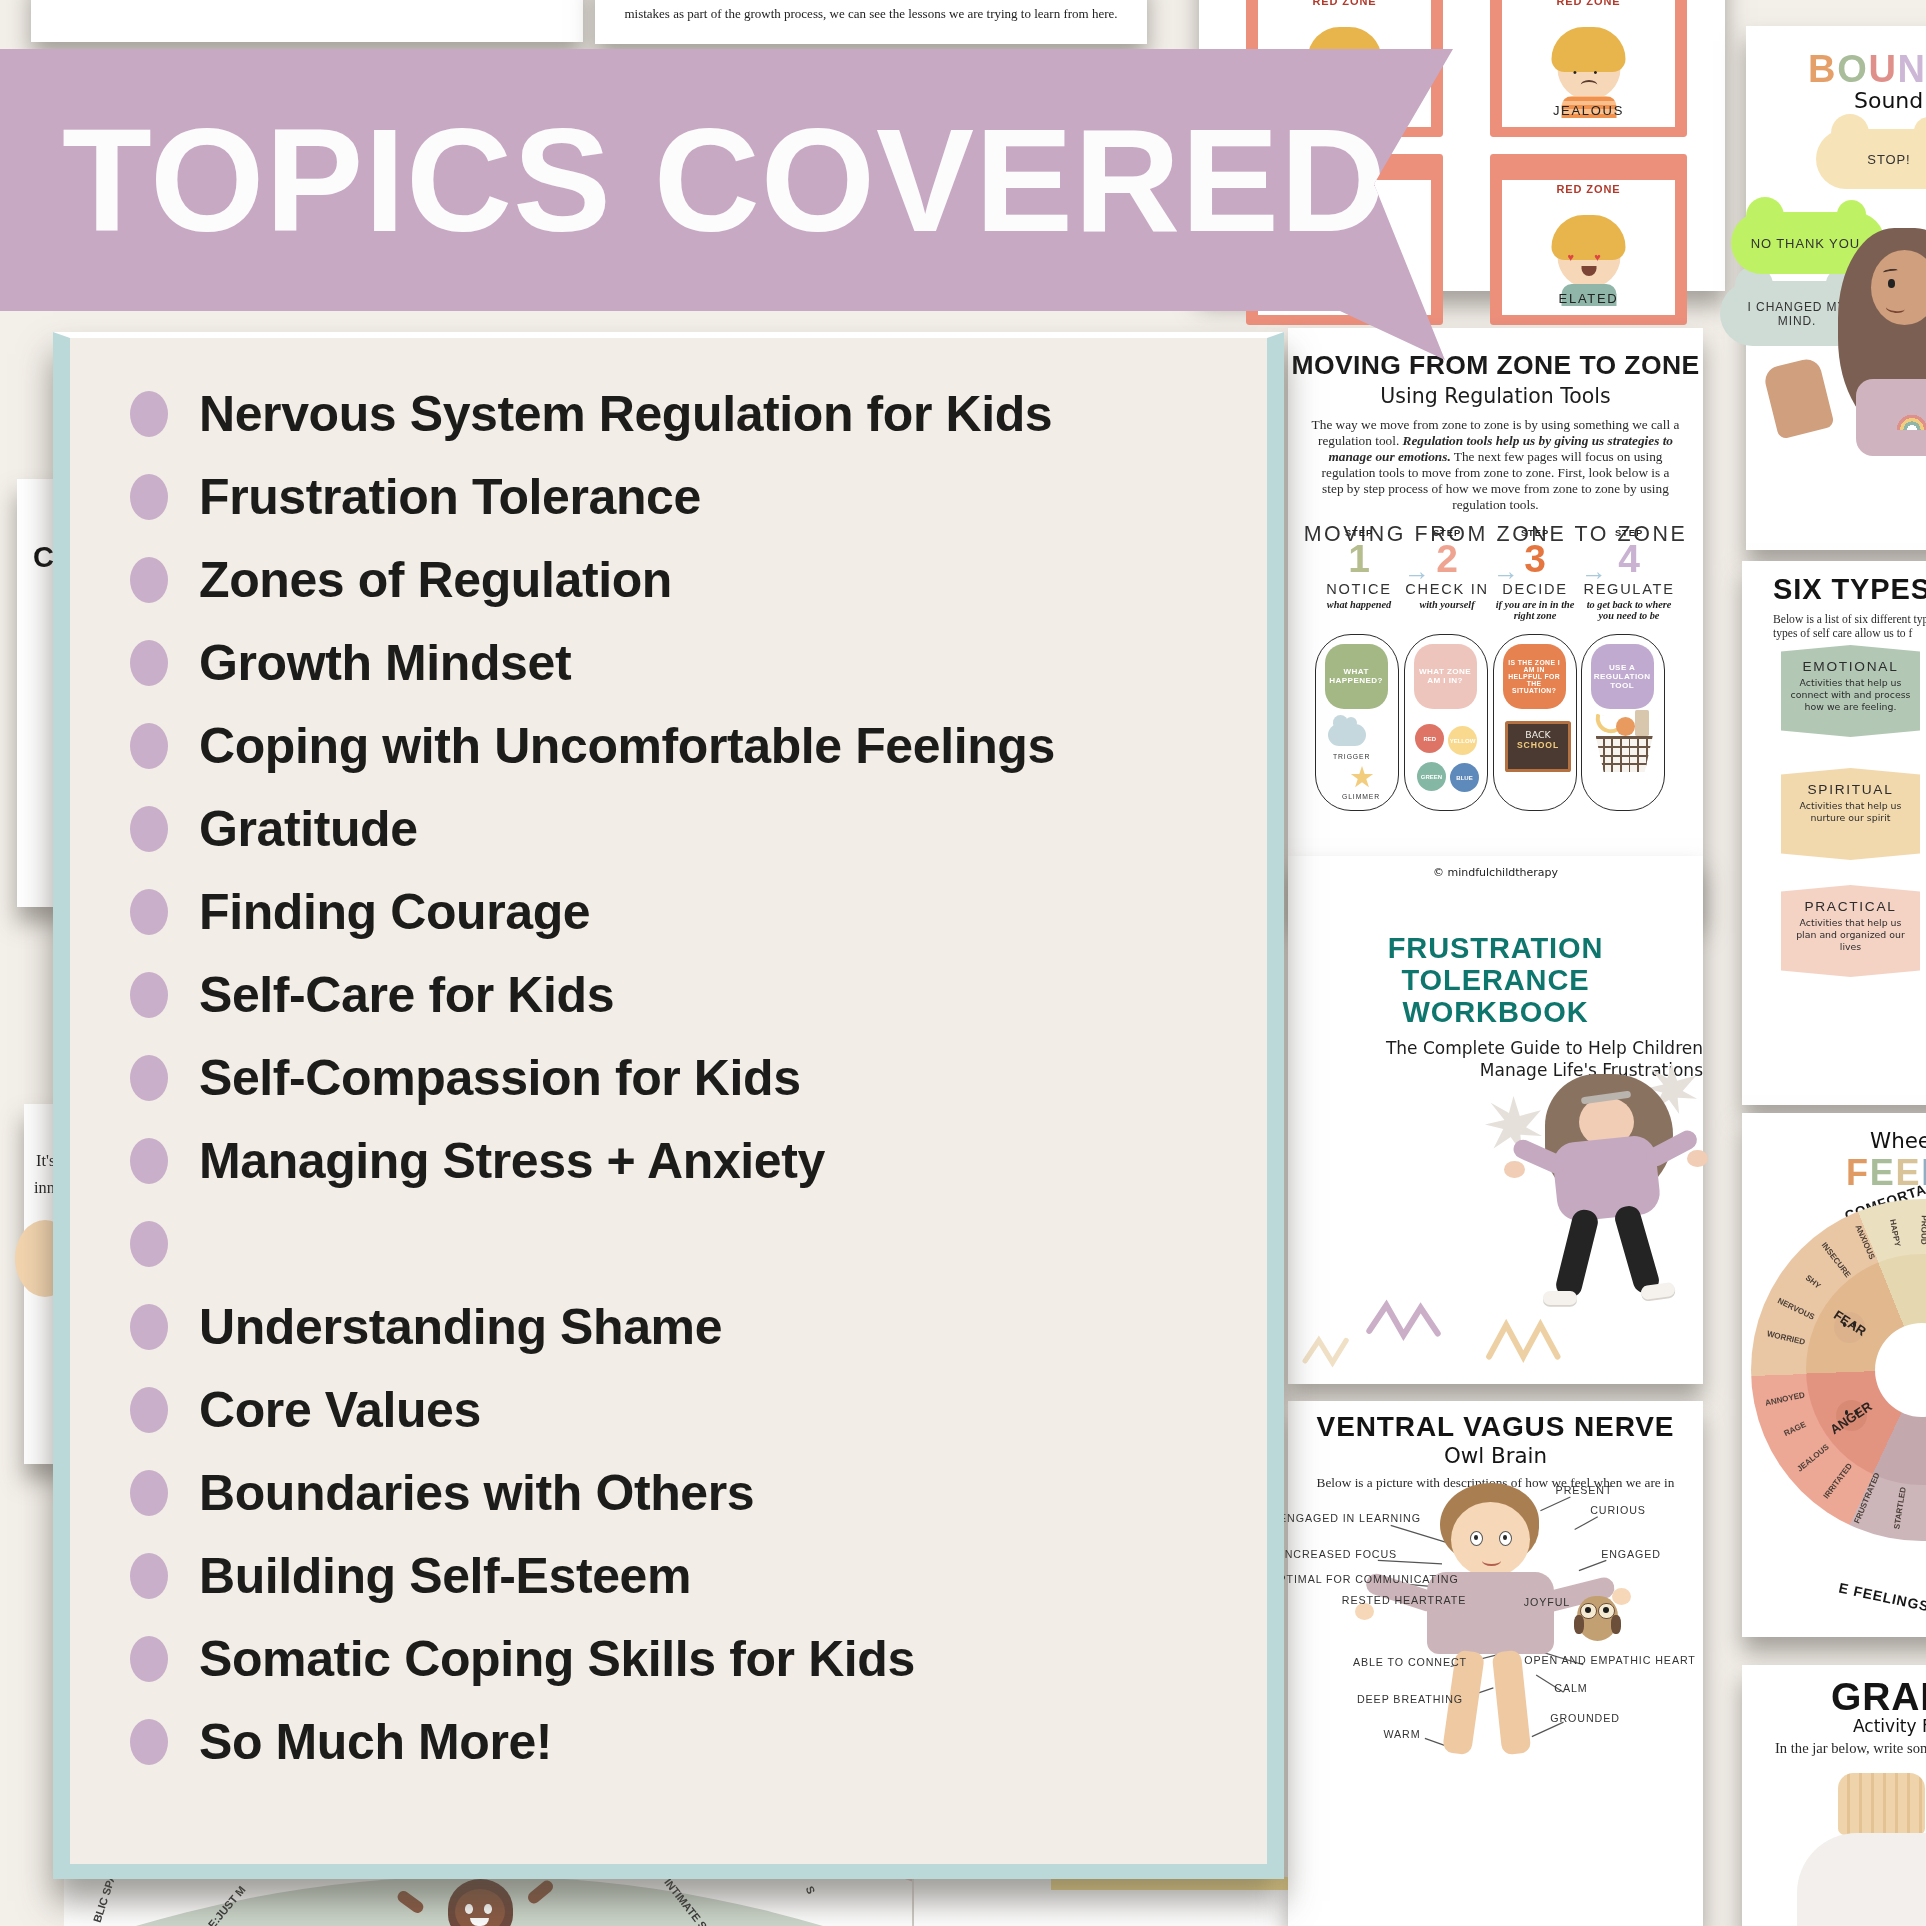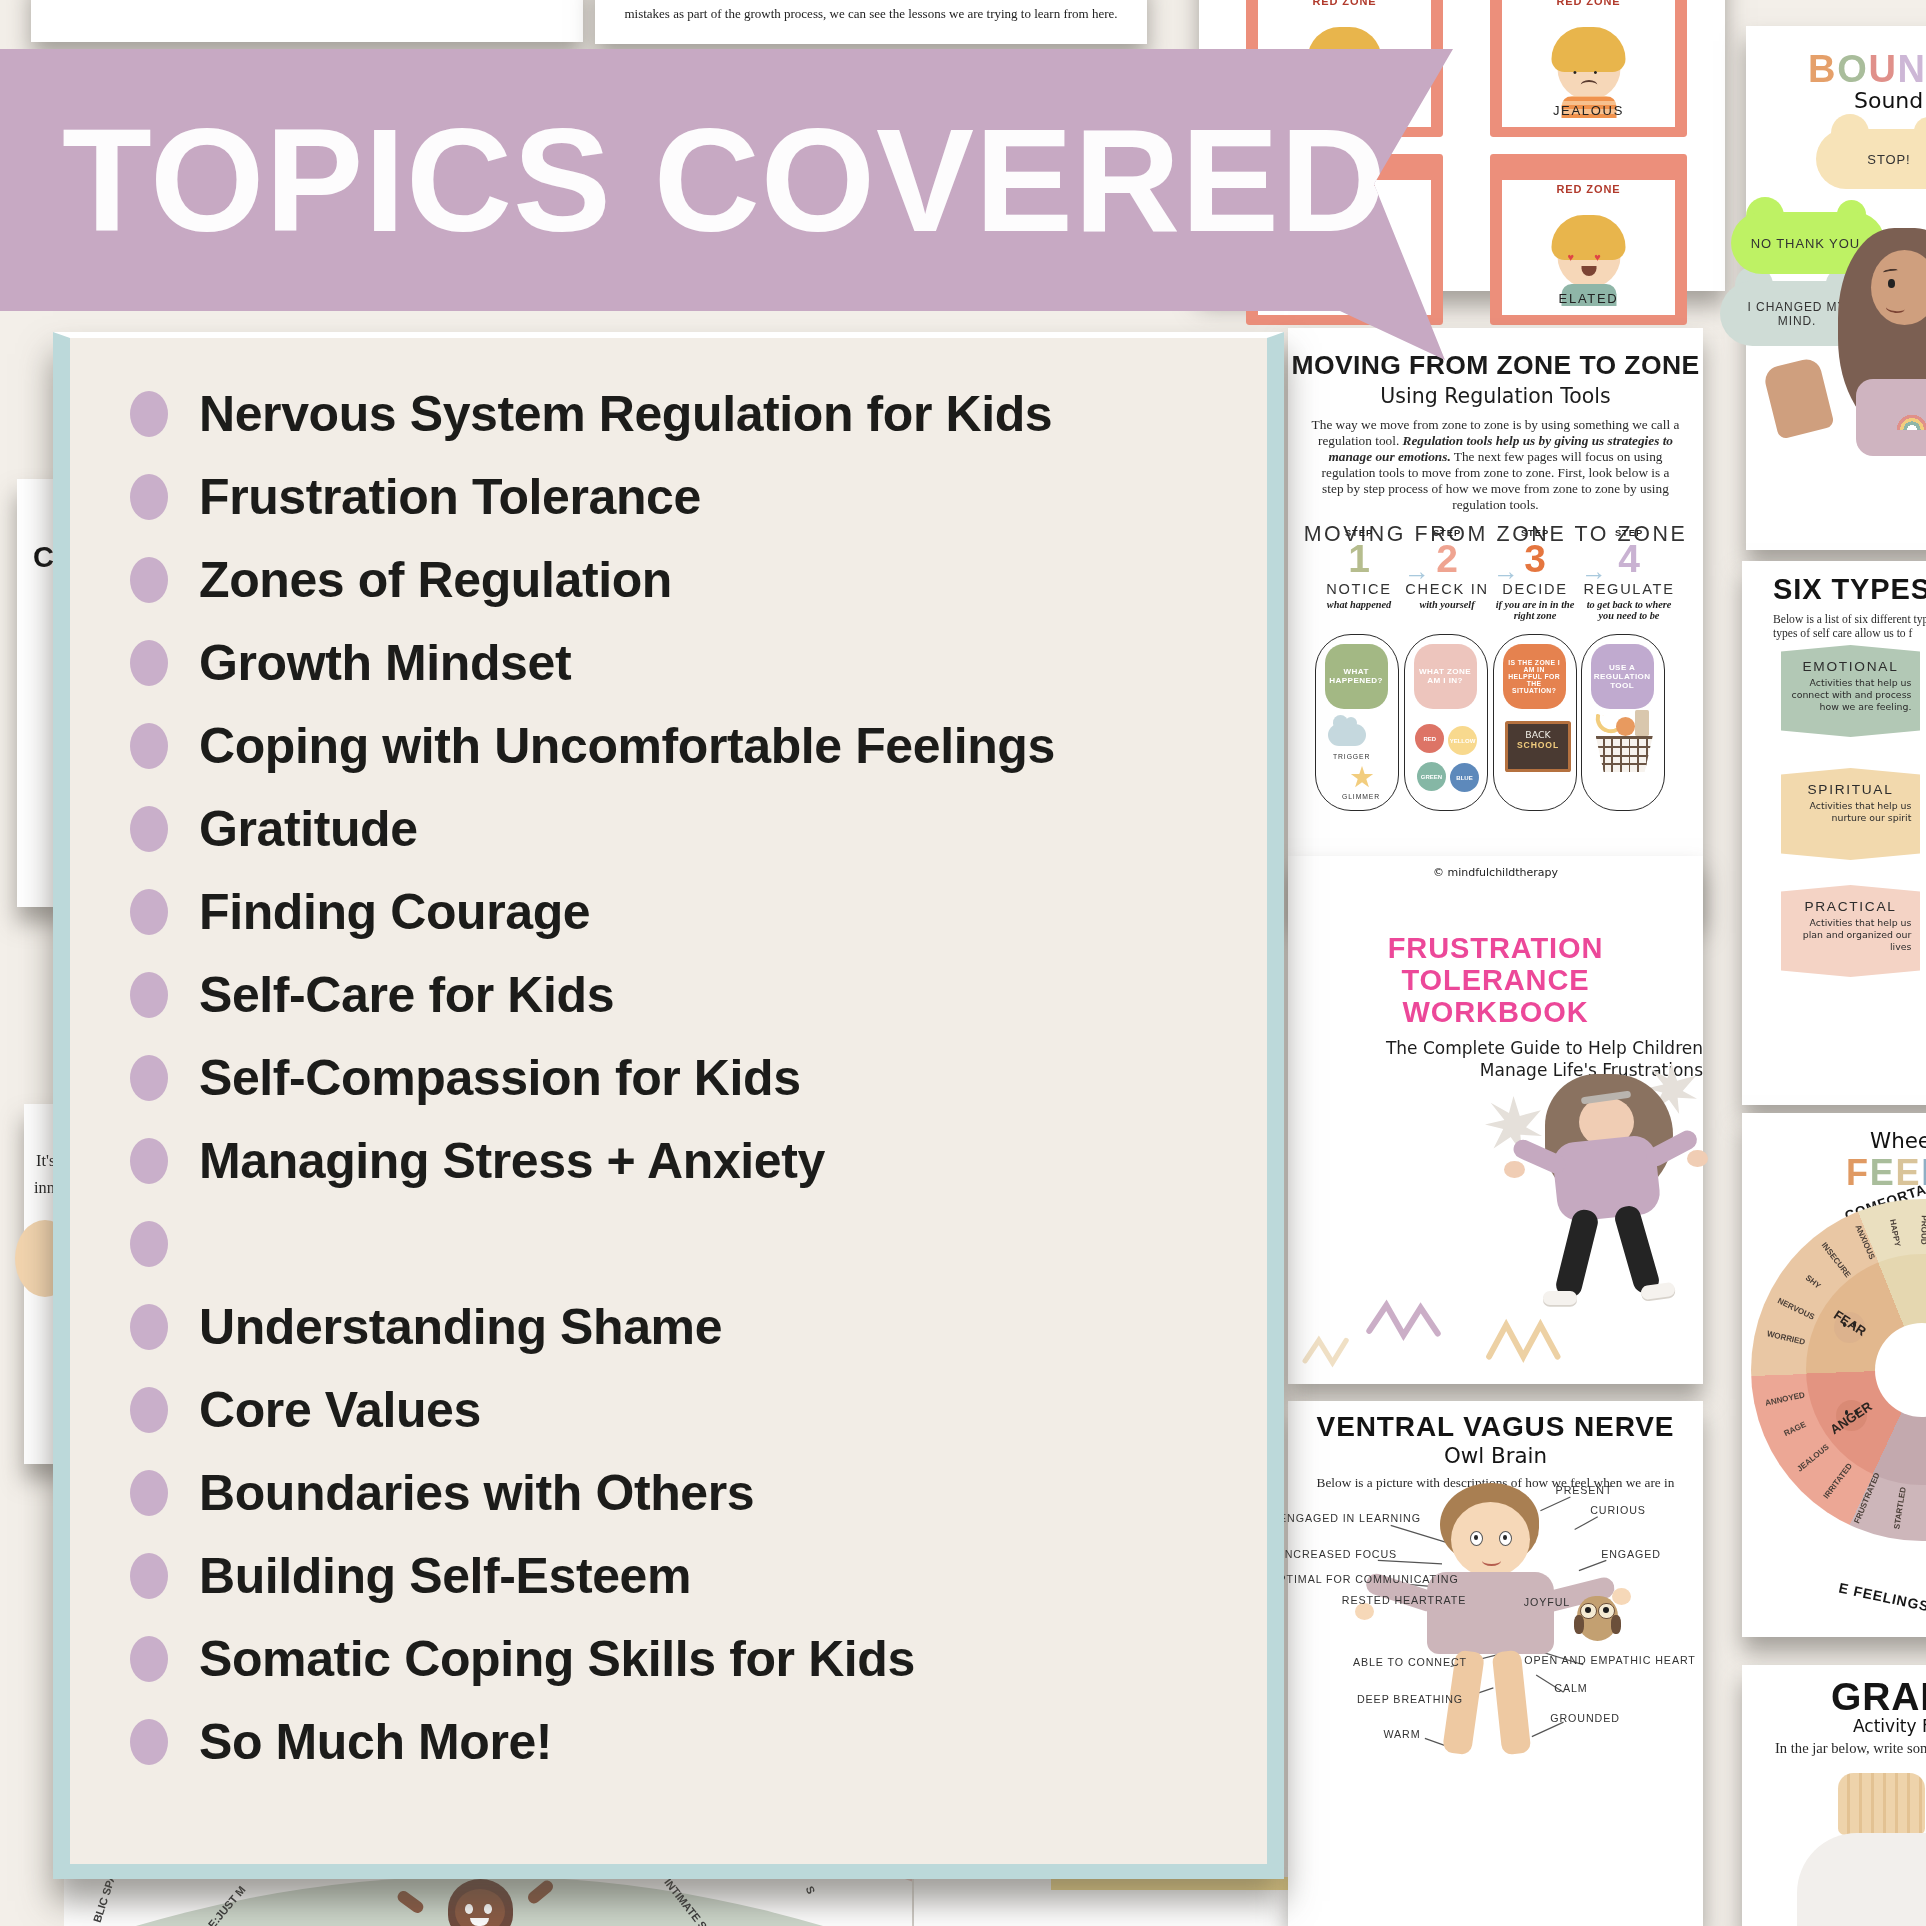--- a/index.html
+++ b/index.html
@@ -81,21 +81,21 @@
           repeating-linear-gradient(90deg,transparent 0 6.8px,#6b5544 6.8px 8.6px),
           repeating-linear-gradient(0deg,transparent 0 6.8px,#6b5544 6.8px 8.6px),#f7f3ee;
           clip-path:polygon(0 0,100% 0,86% 100%,14% 100%);border-top:2.6px solid #6b5544;}
   .fruit-banana{position:absolute;left:12px;top:82px;width:22px;height:12px;border:4.3px solid #f2cd7e;border-top:none;border-radius:0 0 17px 17px;transform:rotate(14deg);}
   .fruit-orange{position:absolute;left:34px;top:82px;width:19px;height:19px;border-radius:50%;background:#e89a5f;}
   .fruit-carton{position:absolute;left:53px;top:75px;width:13.7px;height:26px;background:#d9c7ad;border-radius:1.7px;}
 
   
   #frustration-sheet{left:1288px;top:856px;width:415px;height:528px;z-index:12;}
   .fr-copy{margin-top:10.3px;text-align:center;font-size:11px;color:#222;}
-  .fr-title{text-align:center;font-size:29px;font-weight:900;letter-spacing:0.9px;color:#ec4899;line-height:32px;}
+  .fr-title{text-align:center;font-size:29px;font-weight:900;letter-spacing:0.9px;color:#0f766e;line-height:32px;}
   .fr-sub{text-align:right;font-size:17px;color:#1d1d1d;line-height:22px;}
   .burst{position:absolute;background:#e5e0da;clip-path:polygon(50% 0,61% 35%,98% 25%,72% 55%,100% 70%,62% 68%,65% 100%,45% 72%,15% 92%,32% 58%,0 50%,34% 42%,10% 12%,42% 30%);}
   .fg-hair{position:absolute;width:128px;height:128px;background:#8a7260;border-radius:46% 54% 60% 50%;}
   .fg-face{position:absolute;width:55px;height:50px;background:#f0cdb4;border-radius:50%;}
   .fg-band{position:absolute;width:50px;height:6.8px;background:#b9b4ae;border-radius:3.4px;transform:rotate(-8deg);}
   .fg-shirt{position:absolute;width:103px;height:79px;background:#c5a9c0;border-radius:22px;transform:rotate(-6deg);}
   .fg-arm{position:absolute;width:55px;height:19px;background:#c5a9c0;border-radius:10.3px;}
   .fg-hand{position:absolute;width:20.5px;height:17px;background:#f0cdb4;border-radius:50%;}
   .fg-leg{position:absolute;width:26px;height:89px;background:#242424;border-radius:12px;}
   .fg-shoe{position:absolute;width:34px;height:13.7px;background:#f5f2ee;border-radius:6.8px;box-shadow:0 1.7px 0 #d8d3cc;}
@@ -134,21 +134,21 @@
   .bd-shirt{position:absolute;left:110px;top:353px;width:103px;height:77px;background:#cfb4c0;border-radius:17px;}
   .bd-rainbow{position:absolute;left:39px;top:34px;width:34px;height:17px;border-radius:17px 17px 0 0;
      background:radial-gradient(circle at 50% 100%, #fff 0 5.1px, #8fb6a8 5.1px 8.6px, #f2cd7e 8.6px 12px, #e0908a 12px 15.4px, #cfb4c0 15.4px);}
 
   #selfcare-sheet{left:1742px;top:561px;width:415px;height:544px;z-index:6;}
   .sc-title{margin-top:12px;margin-left:31px;font-size:29px;font-weight:900;letter-spacing:0.9px;color:#151515;}
   .sc-intro{margin-left:31px;font-size:11.6px;color:#2a2a2a;line-height:13.7px;}
   .sc-box{position:absolute;left:39px;width:139px;height:92px;clip-path:polygon(0 7%,50% 0,100% 7%,100% 93%,50% 100%,0 93%);
           text-align:center;color:#2c2c2c;}
   .sc-box-title{margin-top:13.7px;font-size:13.7px;letter-spacing:1.7px;}
-  .sc-box-desc{margin:3.4px 8.6px 0;font-size:9.4px;line-height:12px;text-align:right;}
+  .sc-box-desc{margin:3.4px 8.6px 0;font-size:9.4px;line-height:12px;}
 
   #wheel-sheet{left:1742px;top:1113px;width:415px;height:524px;z-index:6;overflow:hidden;}
   .wh-title-top{position:absolute;left:128px;top:15.4px;font-size:21.4px;color:#111;}
   .wh-title{position:absolute;left:104px;top:39px;font-size:36px;font-weight:900;letter-spacing:1.7px;}
   .wh-arc-top{position:absolute;left:101px;top:82px;font-size:13.7px;font-weight:900;transform:rotate(-19deg);letter-spacing:0.9px;color:#161616;}
   .wh-arc-left{position:absolute;left:-24px;top:204px;font-size:14px;font-weight:900;transform:rotate(-69deg);letter-spacing:0.9px;color:#161616;white-space:nowrap;}
   .wh-arc-bottom{position:absolute;left:96px;top:476px;font-size:14px;font-weight:900;transform:rotate(12deg);letter-spacing:0.9px;color:#161616;white-space:nowrap;}
   .wh-outer{position:absolute;left:8.6px;top:86px;width:342px;height:342px;border-radius:50%;
      background:conic-gradient(from 0deg, #eadfbf 0deg 145deg, #cdb6ba 145deg 205deg, #eca795 205deg 268deg, #e9c7a4 268deg 338deg, #eadfbf 338deg 360deg);}
   .wh-mid{position:absolute;left:64px;top:141px;width:231px;height:231px;border-radius:50%;

